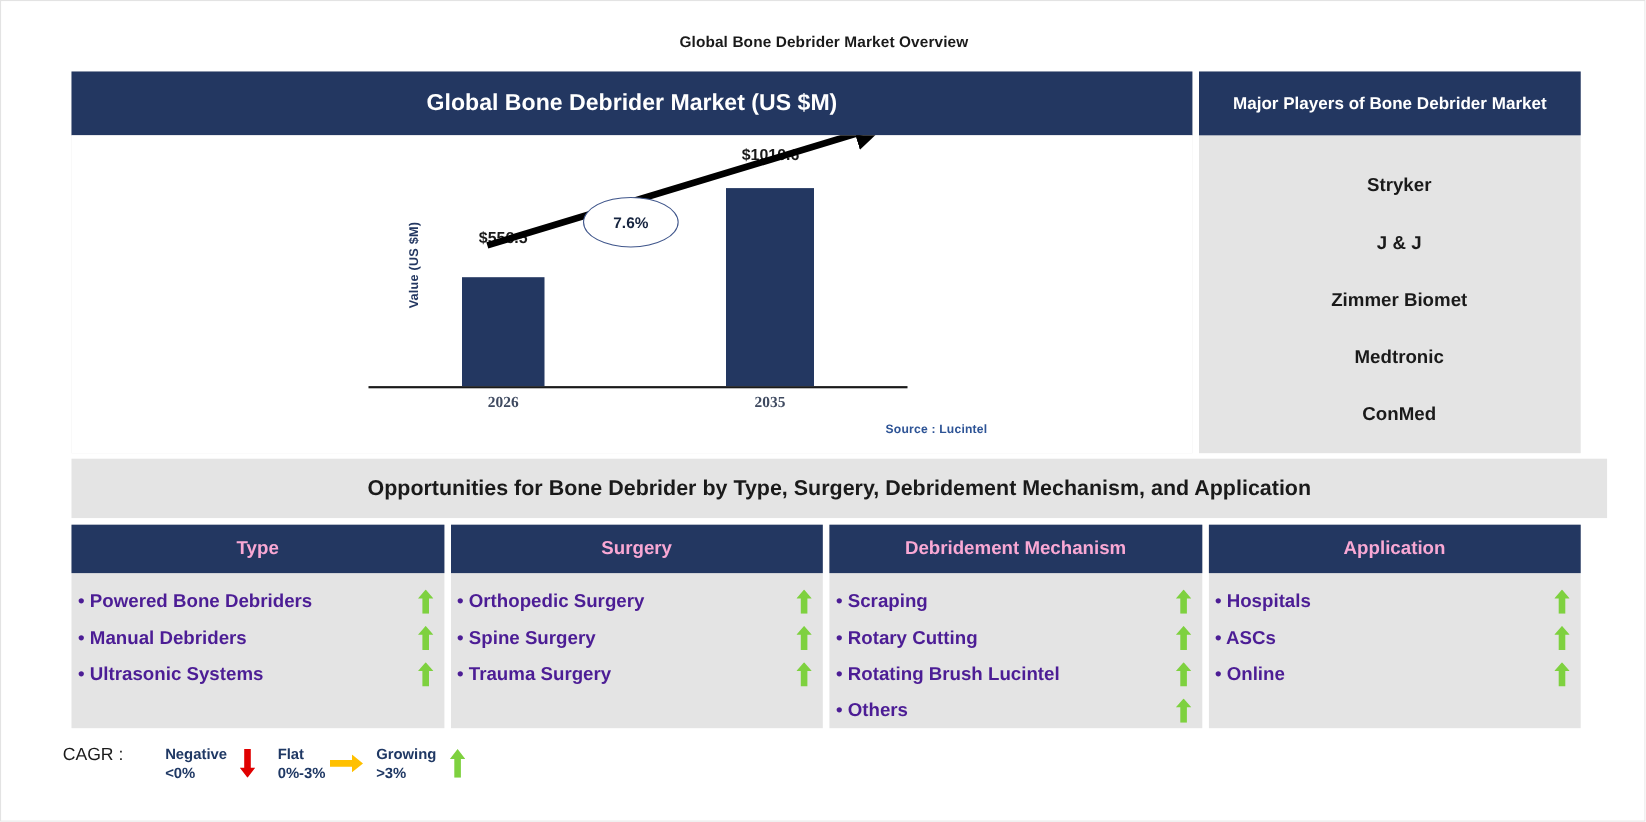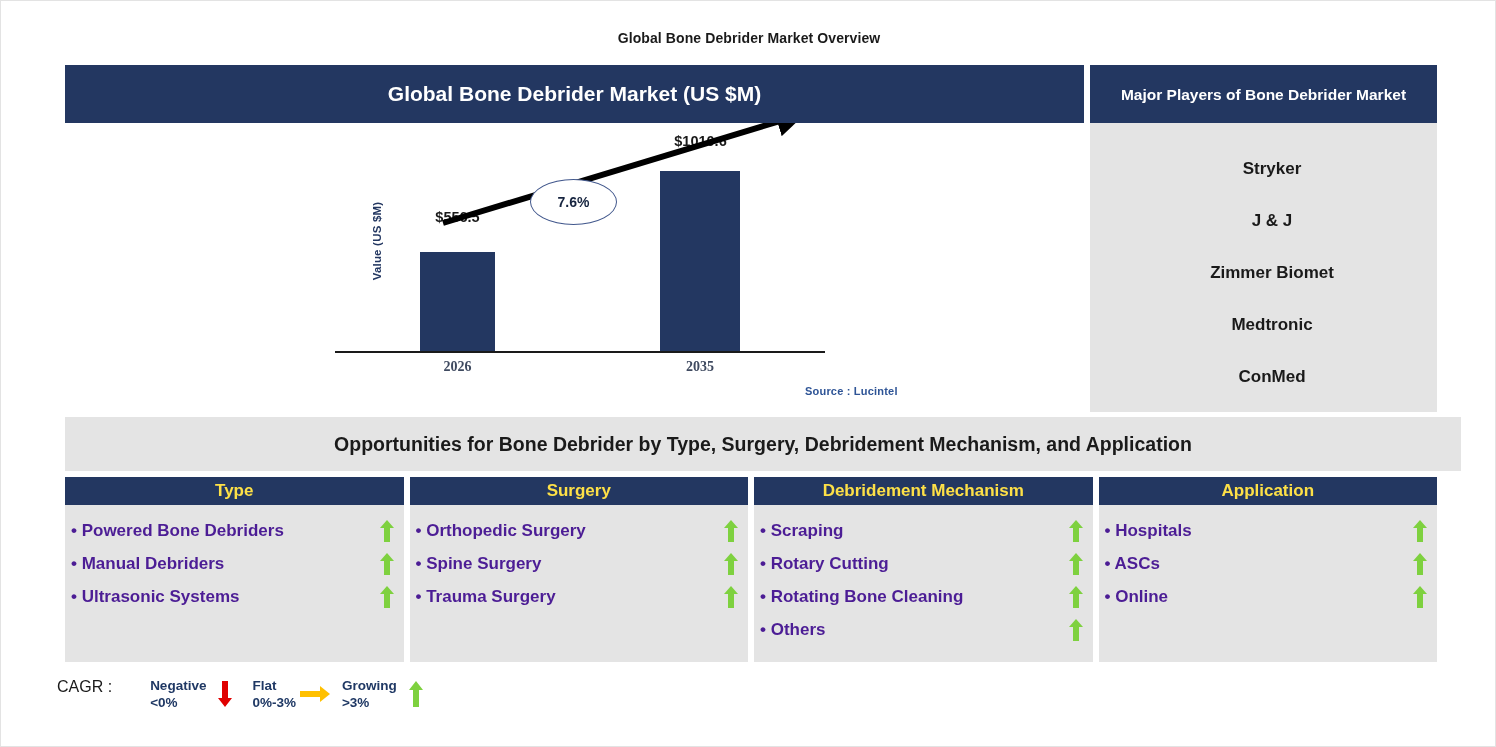--- a/index.html
+++ b/index.html
@@ -177,23 +177,23 @@
     display: flex;
     gap: 6px;
   }
   .cat-col {
     width: 339px;
     background: #e4e4e4;
     display: flex;
     flex-direction: column;
   }
   .cat-header {
-    height: 28px;
+    height: 44px;
     background: #233761;
-    color: #fde047;
+    color: #f9a8d4;
     font-size: 17px;
     font-weight: bold;
     display: flex; align-items: center; justify-content: center;
   }
   .cat-items {
     flex: 1;
     padding: 9px 10px 0 6px;
   }
   .cat-row {
     display: flex;
@@ -355,21 +355,21 @@
               <polygon points="7,0 14,8 10,8 10,22 4,22 4,8 0,8" fill="#7ed13f"></polygon>
             </svg>
         </div>
         <div class="cat-row">
           <span class="cat-text">• Rotary Cutting</span>
           <svg class="arrow-up-green" viewBox="0 0 14 22">
               <polygon points="7,0 14,8 10,8 10,22 4,22 4,8 0,8" fill="#7ed13f"></polygon>
             </svg>
         </div>
         <div class="cat-row">
-          <span class="cat-text">• Rotating Bone Cleaning</span>
+          <span class="cat-text">• Rotating Brush Lucintel</span>
           <svg class="arrow-up-green" viewBox="0 0 14 22">
               <polygon points="7,0 14,8 10,8 10,22 4,22 4,8 0,8" fill="#7ed13f"></polygon>
             </svg>
         </div>
         <div class="cat-row">
           <span class="cat-text">• Others</span>
           <svg class="arrow-up-green" viewBox="0 0 14 22">
               <polygon points="7,0 14,8 10,8 10,22 4,22 4,8 0,8" fill="#7ed13f"></polygon>
             </svg>
         </div>

